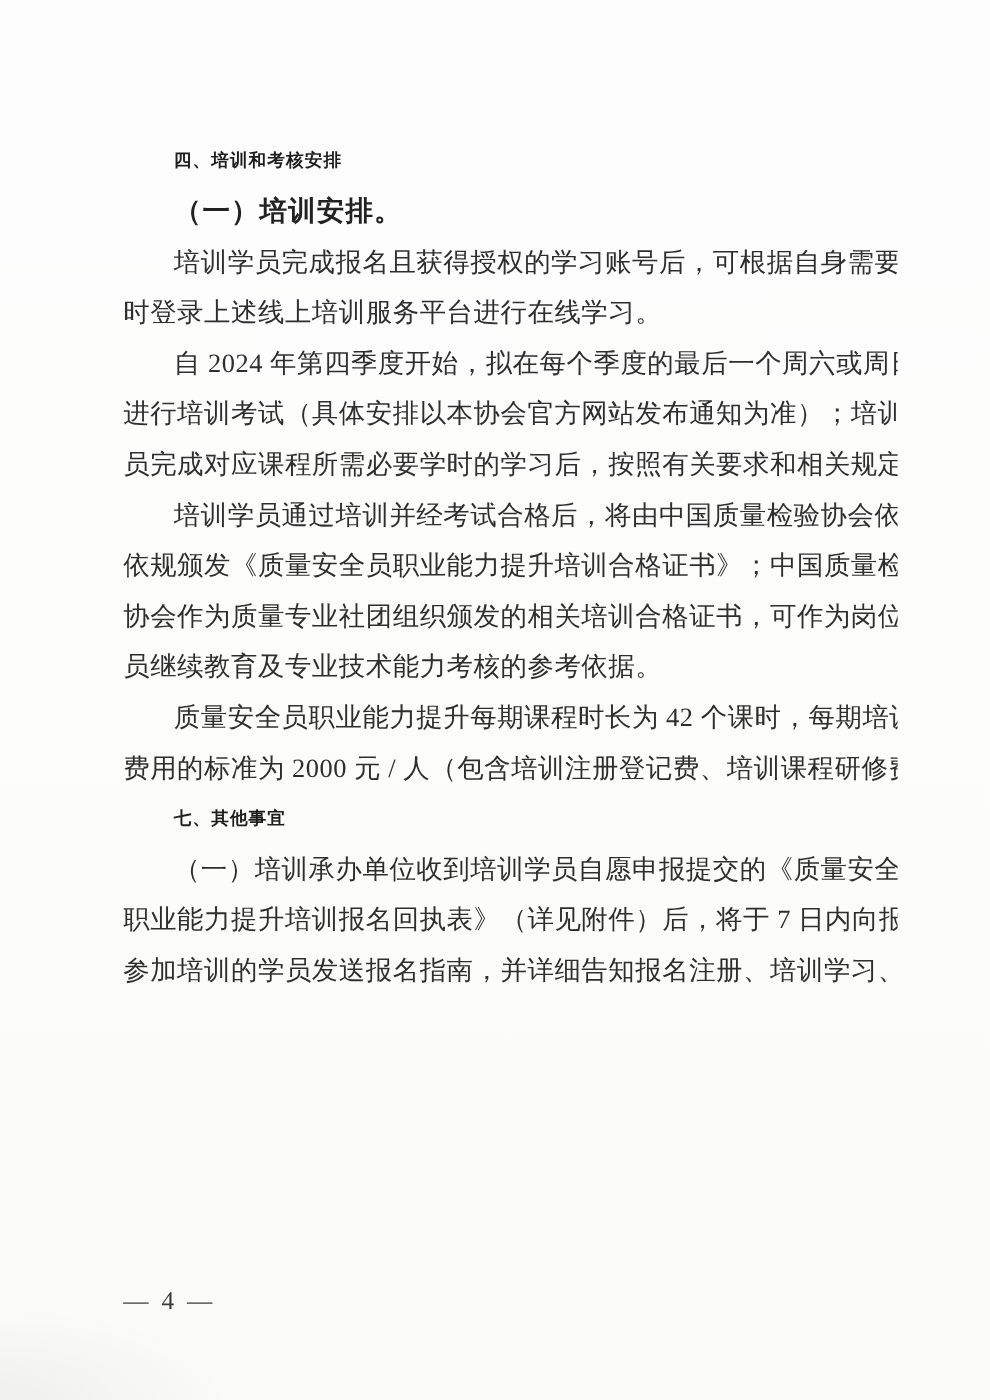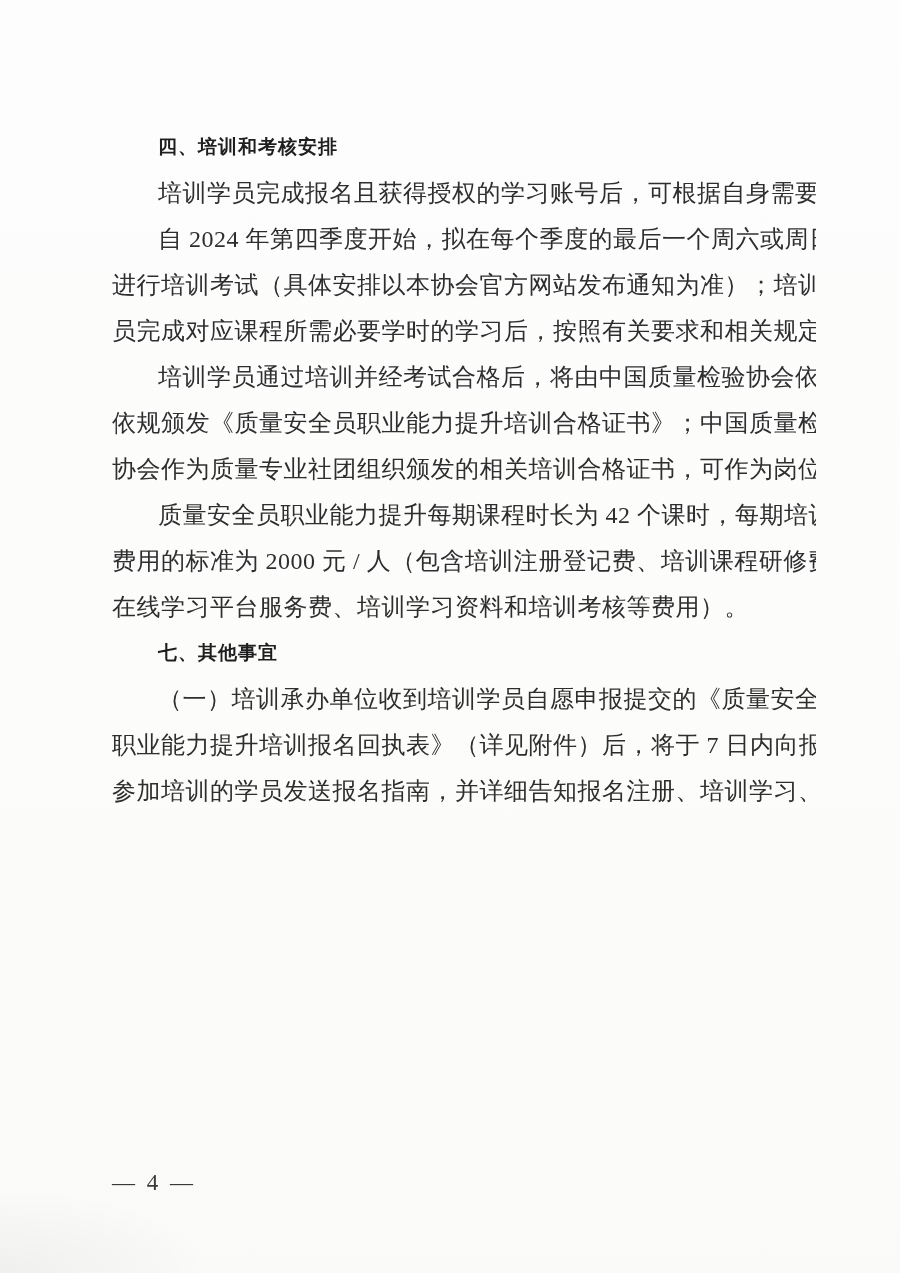--- a/index.html
+++ b/index.html
@@ -39,21 +39,21 @@
   }
   .body-line.last {
     text-align-last: left;
   }
   .indent {
     text-indent: 46px;
   }
   .heading-line {
     font-family: "Liberation Sans", "DejaVu Sans", sans-serif;
     font-weight: bold;
-    font-size: 19px;
+    font-size: 16px;
     color: #1e1e1e;
     letter-spacing: 1px;
   }
   .subheading-line {
     font-family: "Liberation Serif", "DejaVu Serif", serif;
     font-weight: bold;
     font-size: 25px;
     color: #222222;
     letter-spacing: 1px;
   }
@@ -68,37 +68,39 @@
   }
 </style>
 </head>
 <body>
 
 <div class="sheet">
   <div class="content">
 
     <div class="line heading-line indent">四、培训和考核安排</div>
 
+    <div class="line subheading-line indent">（一）培训安排。</div>
 
     <div class="line body-line indent">培训学员完成报名且获得授权的学习账号后，可根据自身需要随</div>
+    <div class="line body-line last">时登录上述线上培训服务平台进行在线学习。</div>
 
 
     <div class="line body-line indent">自 2024 年第四季度开始，拟在每个季度的最后一个周六或周日</div>
     <div class="line body-line">进行培训考试（具体安排以本协会官方网站发布通知为准）；培训学</div>
     <div class="line body-line">员完成对应课程所需必要学时的学习后，按照有关要求和相关规定登</div>
 
 
     <div class="line body-line indent">培训学员通过培训并经考试合格后，将由中国质量检验协会依法</div>
     <div class="line body-line">依规颁发《质量安全员职业能力提升培训合格证书》；中国质量检验</div>
     <div class="line body-line">协会作为质量专业社团组织颁发的相关培训合格证书，可作为岗位人</div>
+    <div class="line body-line last">员继续教育及专业技术能力考核的参考依据。</div>
 
 
     <div class="line body-line indent">质量安全员职业能力提升每期课程时长为 42 个课时，每期培训</div>
     <div class="line body-line">费用的标准为 2000 元 / 人（包含培训注册登记费、培训课程研修费、</div>
-    <div class="line body-line last">在线学习平台服务费、培训学习资料和培训考核等费用）。</div>
 
     <div class="line heading-line indent">七、其他事宜</div>
 
     <div class="line body-line indent">（一）培训承办单位收到培训学员自愿申报提交的《质量安全员</div>
     <div class="line body-line">职业能力提升培训报名回执表》（详见附件）后，将于 7 日内向报名</div>
     <div class="line body-line">参加培训的学员发送报名指南，并详细告知报名注册、培训学习、培</div>
 
   </div>
 
   <div class="page-number">— 4 —</div>

